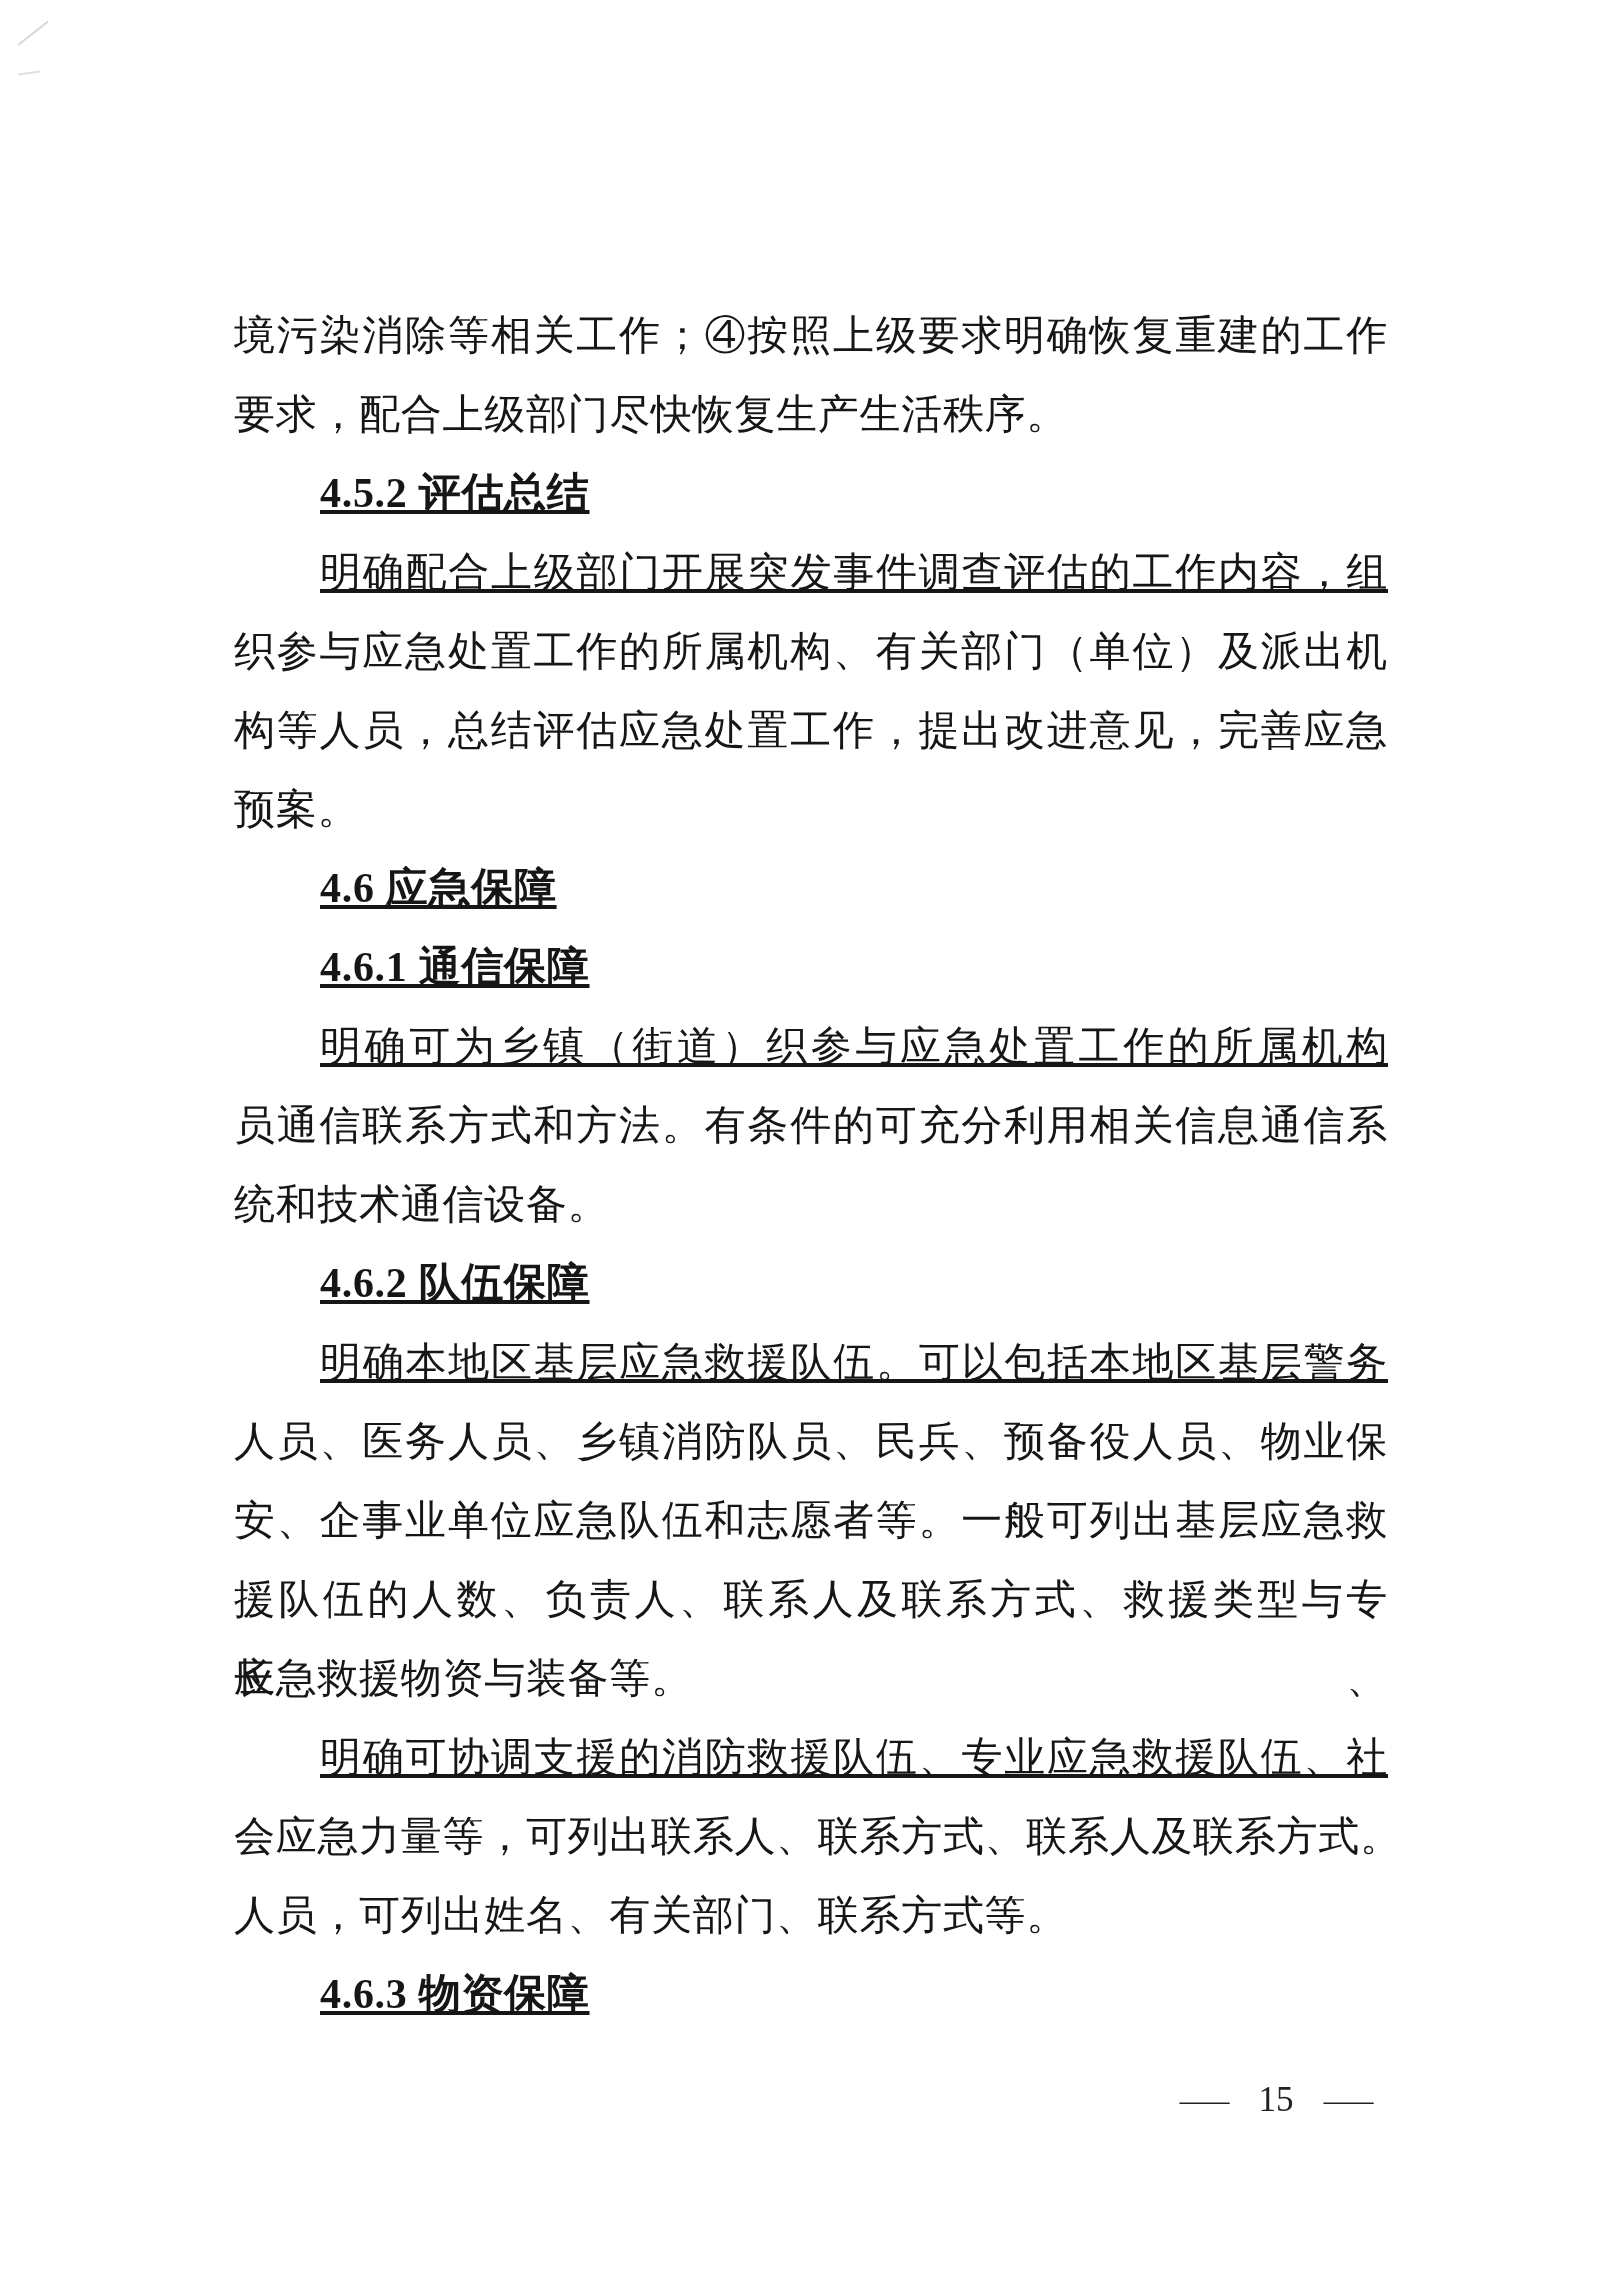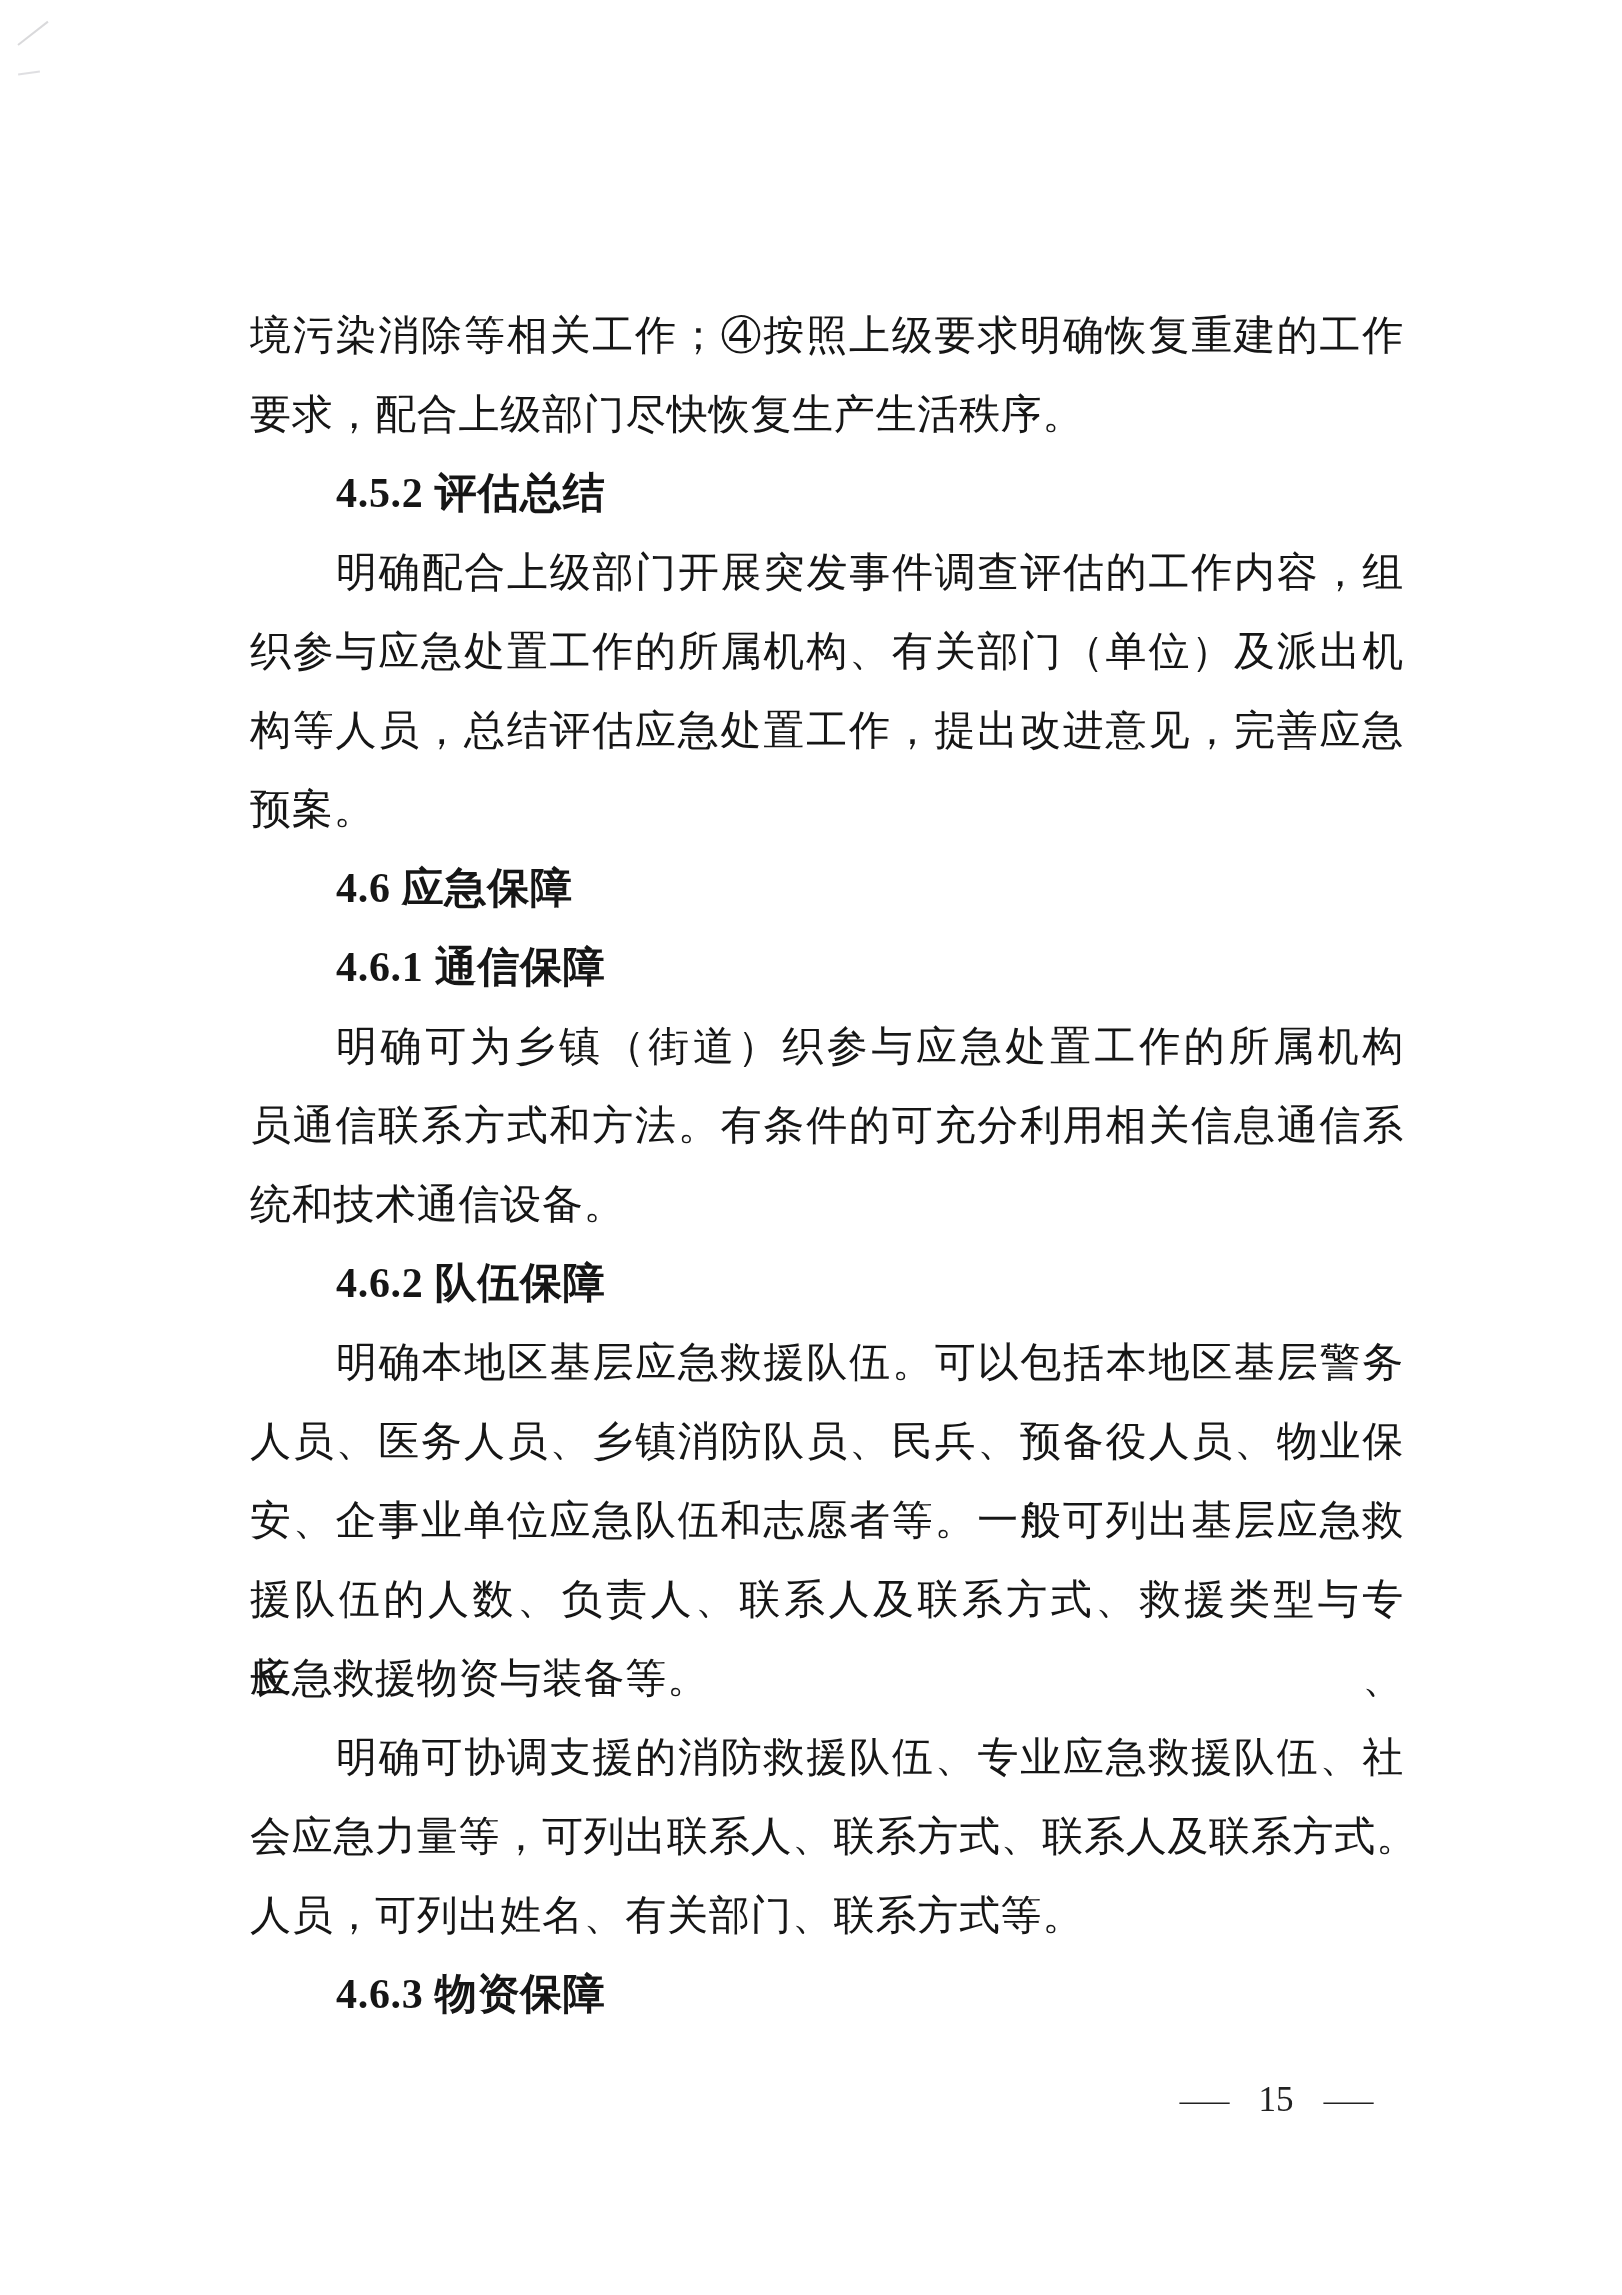--- a/index.html
+++ b/index.html
@@ -28,39 +28,39 @@
   .artifact-line {
     position: absolute;
     left: 18.3px; top: 72px;
     width: 22px; height: 2px;
     background: #d2d2d5;
     transform: rotate(-8deg);
     opacity: .7;
   }
   .content {
     position: absolute;
-    left: 250px;
+    left: 234px;
     top: 296px;
     width: 1154px;
   }
   .line {
     height: 79px;
     line-height: 79px;
     font-size: 41px;
     letter-spacing: 0.7px;
     white-space: nowrap;
     color: #161616;
   }
   .line.full {
     white-space: normal;
     text-align: justify;
     text-align-last: justify;
     text-justify: inter-character;
   }
-  .line.indent { padding-left: 86px; }
+  .line.indent { padding-left: 86px; text-decoration: underline; }
   .line.full.indent { padding-left: 86px; }
   .line.heading {
     font-weight: bold;
     font-size: 42px;
     font-family: "Liberation Serif", serif;
   }
   .footer {
     position: absolute;
     left: 1178px;
     top: 2080px;

